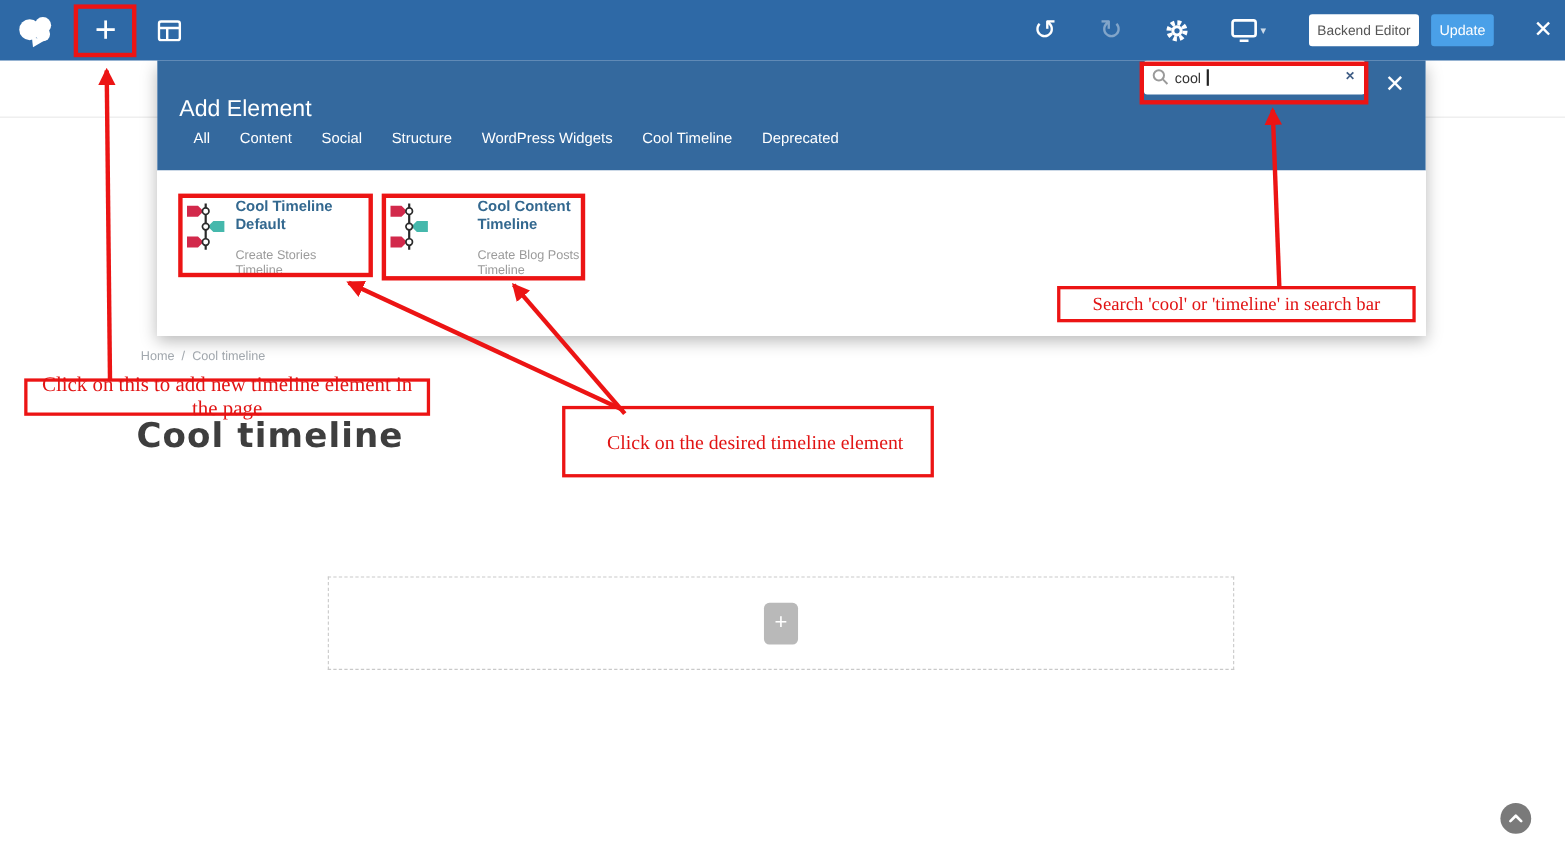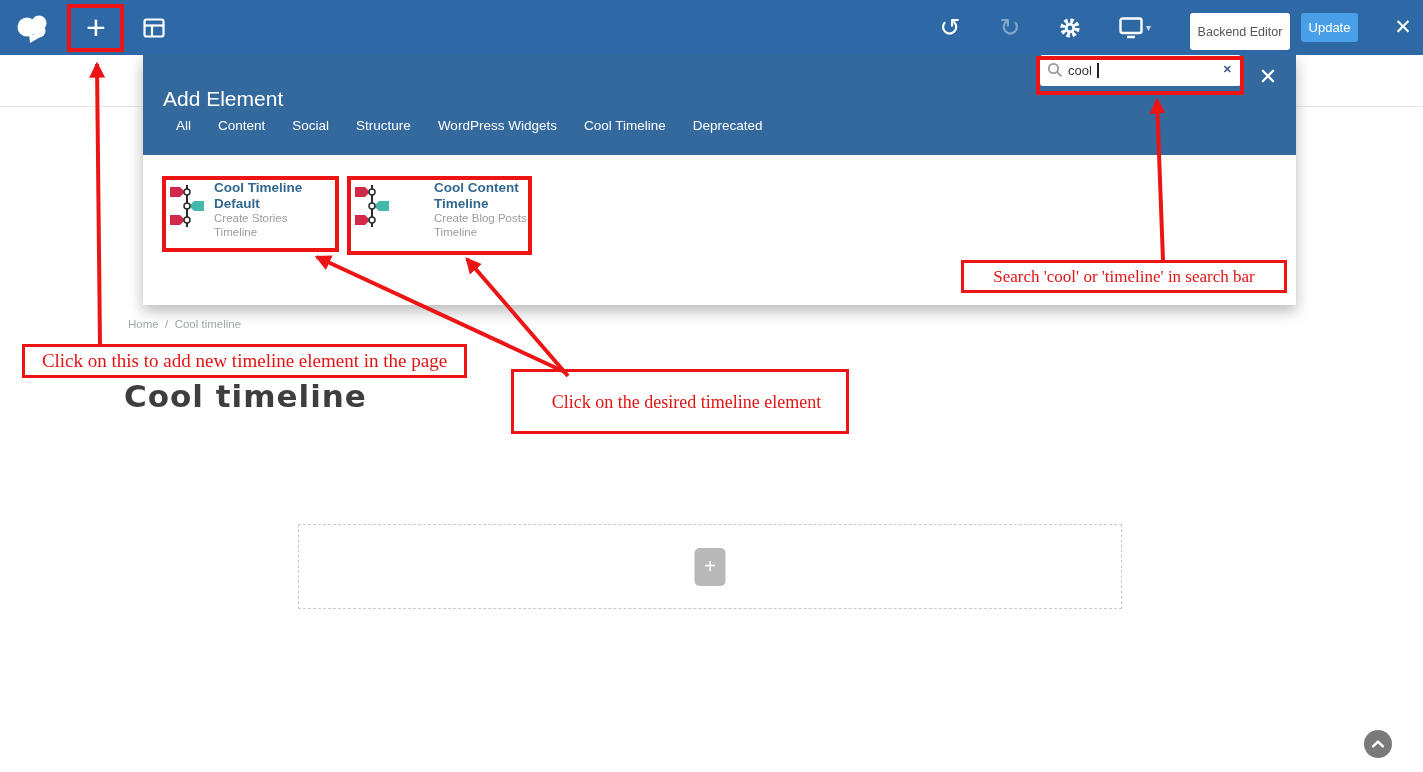--- a/index.html
+++ b/index.html
@@ -8,21 +8,21 @@
     position:relative; background:#ffffff; overflow:hidden;
     font-family:"Liberation Sans", sans-serif;
   }
 
   
   .toolbar { position:absolute; left:0; top:0; width:1423px; height:55px; background:#2e69a6; z-index:20; }
   .tb-item { position:absolute; display:flex; align-items:center; justify-content:center; color:#fff; cursor:pointer; }
   .tb-plus { left:70px; top:4px; width:52px; height:47px; font-size:34px; font-weight:300; }
   .tb-glyph { font-size:25px; line-height:1; }
   .tb-redo { opacity:.4; }
-  .btn-backend { position:absolute; left:1190px; top:13px; width:100px; height:37px; background:#fff; border-radius:3px;
+  .btn-backend { position:absolute; left:1190px; top:13px; width:100px; height:29px; background:#fff; border-radius:3px;
     font-size:12.5px; color:#555; display:flex; align-items:center; justify-content:center; cursor:pointer; }
   .btn-update { position:absolute; left:1301px; top:13px; width:57px; height:29px; background:#4aa0e8; border-radius:3px;
     font-size:13px; color:#fff; display:flex; align-items:center; justify-content:center; cursor:pointer; }
   .tb-close { left:1390px; top:14px; width:26px; height:26px; font-size:21px; }
   .tb-caret { position:absolute; left:1146px; top:22px; font-size:10px; color:rgba(255,255,255,.75); }
 
   
   .hairline { position:absolute; left:0; top:106px; width:1423px; height:1px; background:#e8e8e8; z-index:1; }
 
   
@@ -39,21 +39,21 @@
   .dlg-close { position:absolute; left:1112px; top:9px; width:26px; height:26px; color:#fff; font-size:22px; font-weight:300;
     display:flex; align-items:center; justify-content:center; cursor:pointer; }
   .dlg-tabs { position:absolute; left:33px; top:63px; display:flex; gap:27px; }
   .dlg-tab { color:#fff; font-size:13.5px; cursor:pointer; white-space:nowrap; }
   .dlg-body { position:absolute; left:0; top:100px; width:1153px; height:150px; background:#fff; }
   .el-card { position:absolute; display:flex; align-items:flex-start; gap:9px; cursor:pointer; }
   .el-card1 { left:26px; top:25px; width:163px; }
   .el-card2 { left:211px; top:25px; width:175px;gap:44px; }
   .el-icon { flex:0 0 36px; margin-top:2px; }
   .el-title { color:#33688f; font-size:13.5px; font-weight:bold; line-height:16px; }
-  .el-sub { color:#9b9b9b; font-size:11.5px; line-height:13.5px; margin-top:0; }
+  .el-sub { color:#9b9b9b; font-size:11.5px; line-height:13.5px; margin-top:14px; }
 
   
   .breadcrumb { position:absolute; left:128px; top:318px; font-size:11.5px; color:#a2a8ae; z-index:2; }
   .breadcrumb span { cursor:pointer; }
   .page-title { position:absolute; left:124px; top:378px; font-size:31px; font-weight:bold; color:#3e3e3e;
     letter-spacing:1px; z-index:2; font-family:"DejaVu Sans", sans-serif; }
   .placeholder { position:absolute; left:298px; top:524px; width:824px; height:85px; border:1px dashed #c9c9c9; z-index:2; }
   .ph-plus { position:absolute; left:50%; top:50%; transform:translate(-50%,-50%); width:31px; height:38px;
     background:#b9b9b9; border-radius:5px; color:#fff; font-size:20px; font-weight:300;
     display:flex; align-items:center; justify-content:center; cursor:pointer; }
@@ -63,21 +63,21 @@
   
   .rbox { position:absolute; border:4px solid #ec1414; z-index:40; pointer-events:none; }
   .rnote { position:absolute; border:3px solid #ec1414; z-index:40; background:#fff;
     color:#e11414; font-family:"Liberation Serif", serif; display:flex; flex-direction:column;
     align-items:center; justify-content:center; text-align:center; }
   .rbox-plus   { left:67px;  top:4px;   width:57px;  height:48px; }
   .rbox-search { left:1036px;top:56px;  width:208px; height:39px; }
   .rbox-card1  { left:162px; top:176px; width:177px; height:76px; }
   .rbox-card2  { left:347px; top:176px; width:185px; height:79px; }
   .rnote-search { left:961px; top:260px; width:326px; height:33px; font-size:17px; }
-  .rnote-add    { left:22px;  top:344px; width:445px; height:34px; font-size:19px; }
+  .rnote-add    { left:22px;  top:344px; width:369px; height:34px; font-size:19px; }
   .rnote-el     { left:511px; top:369px; width:338px; height:65px; font-size:18px; line-height:24px;padding-left:13px; }
   .overlay { position:absolute; left:0; top:0; width:1423px; height:772px; z-index:45; pointer-events:none; }
 </style>
 </head>
 <body>
 
 <header class="toolbar">
   <span class="tb-item" style="left:14px;top:10px;width:36px;height:36px;">
     <svg width="34" height="36" viewBox="0 0 34 36">
       <circle cx="12" cy="17" r="9.5" fill="#fff"></circle>

